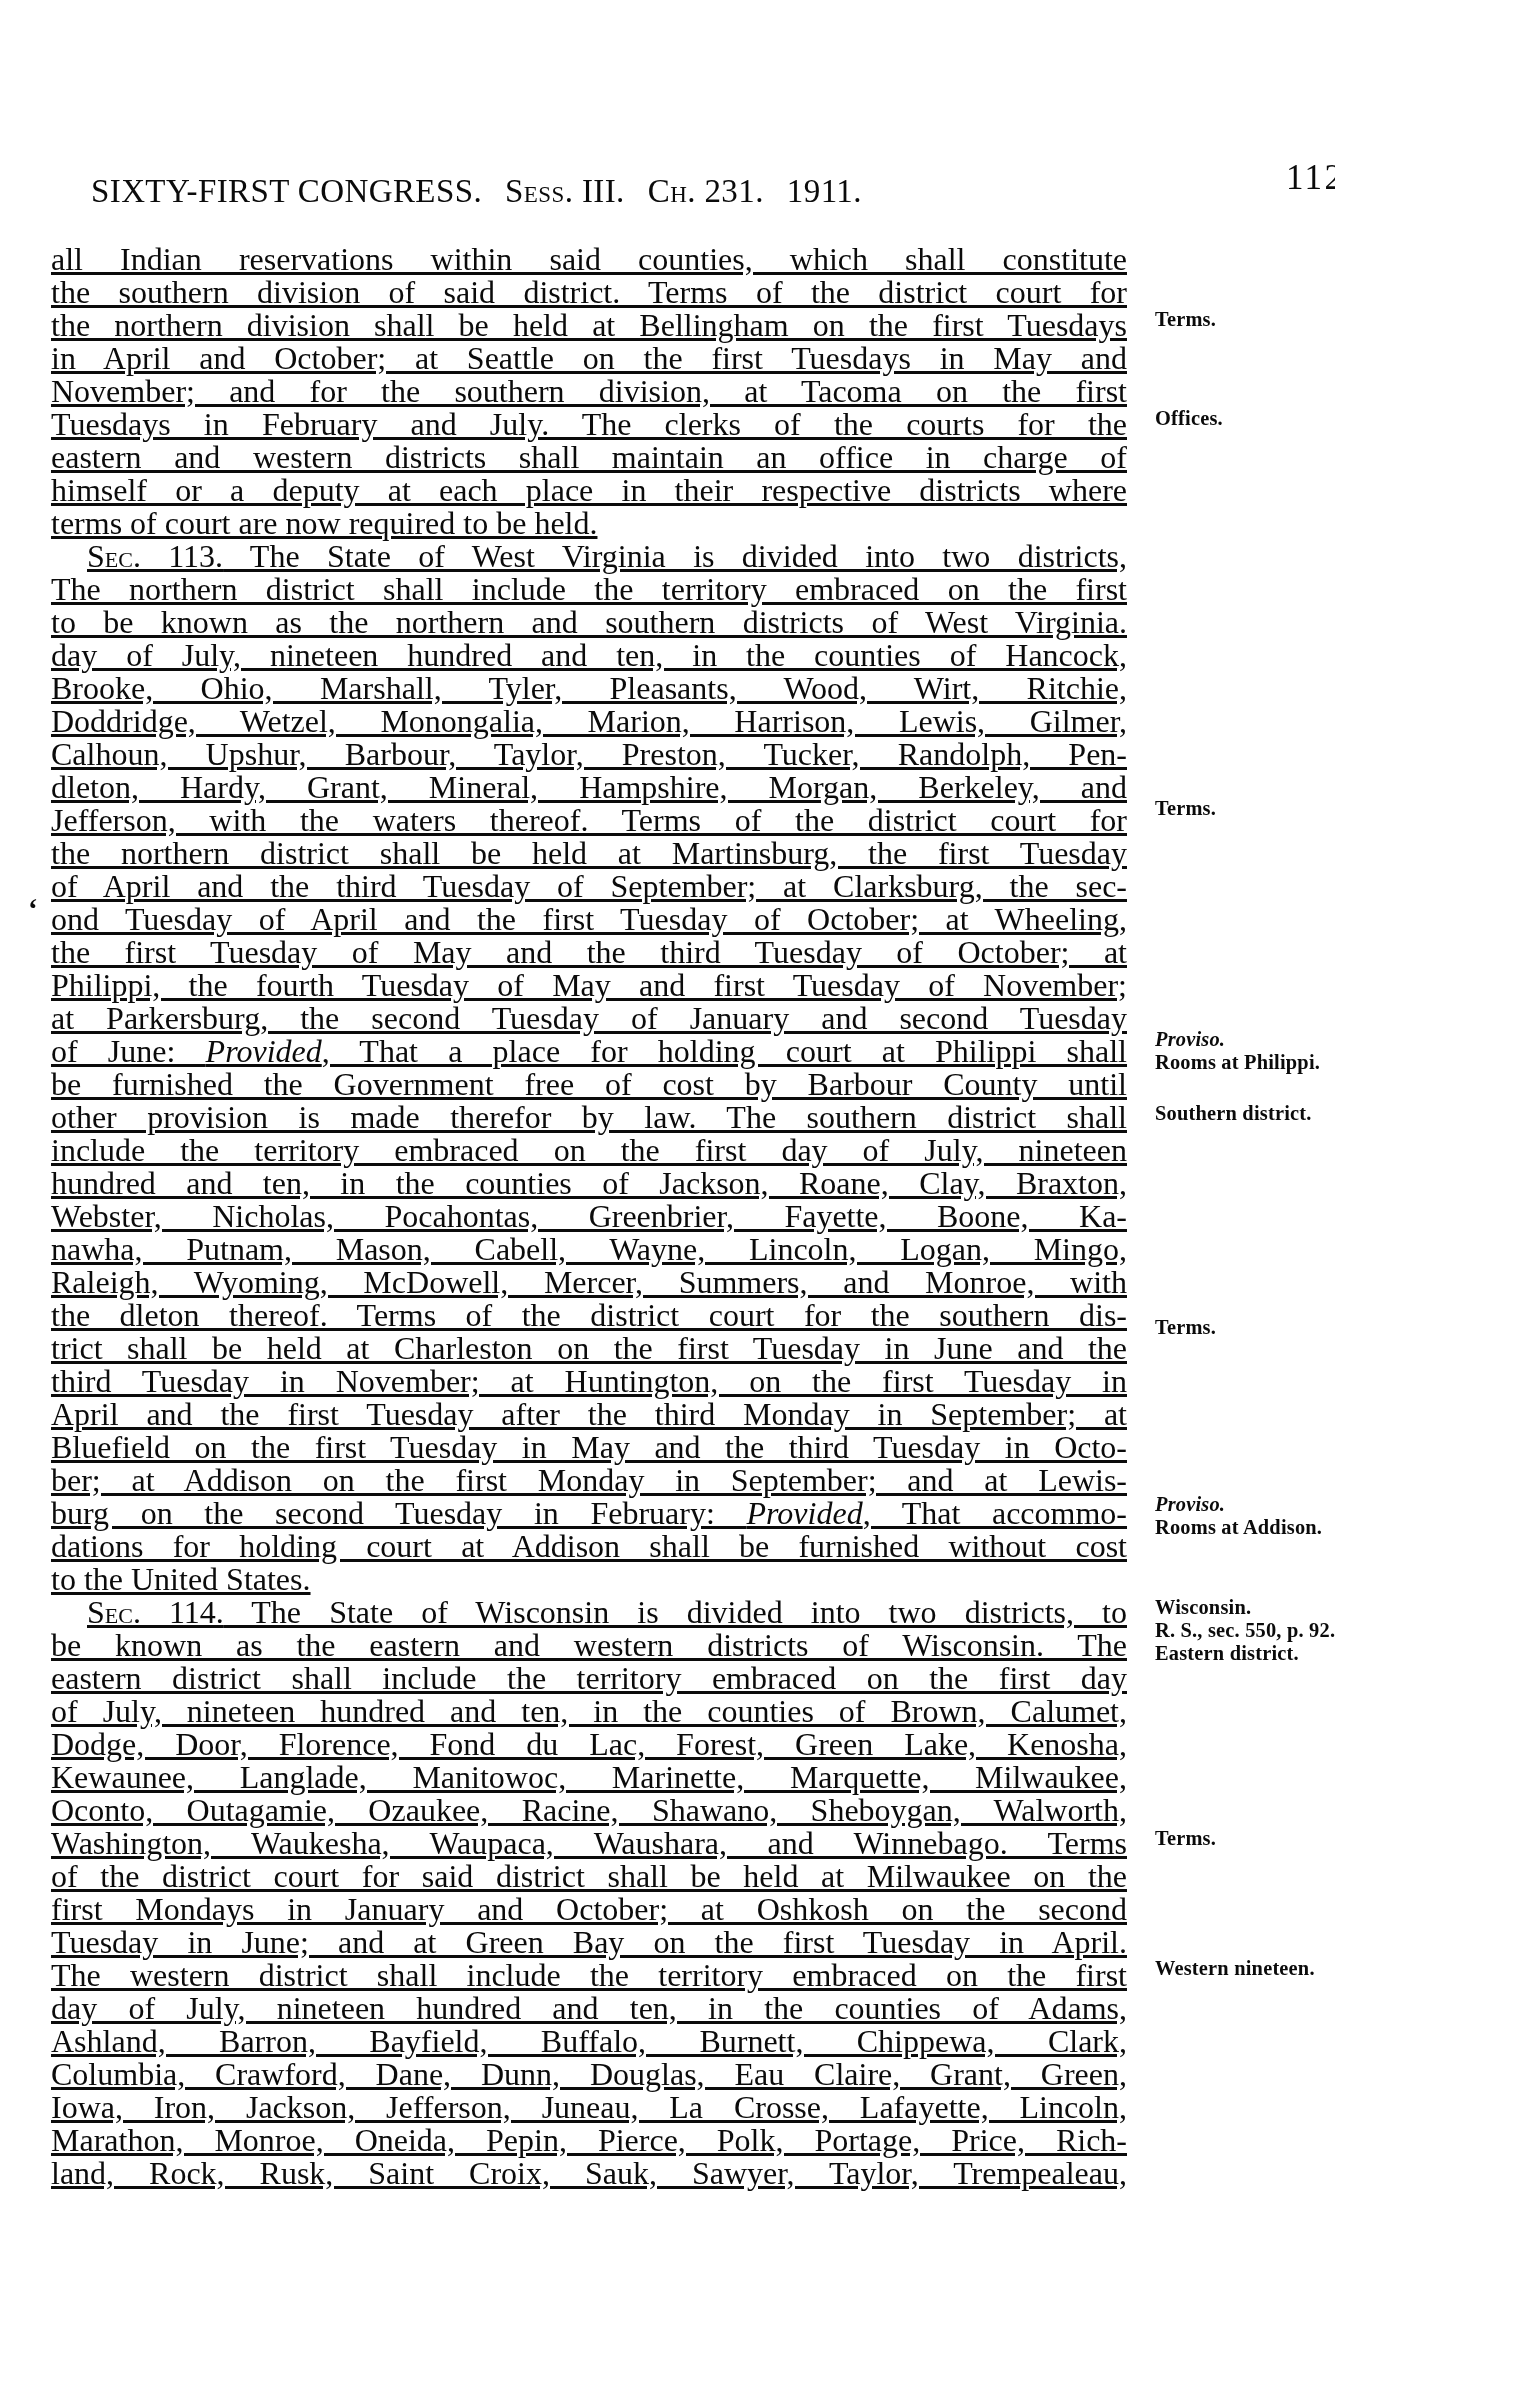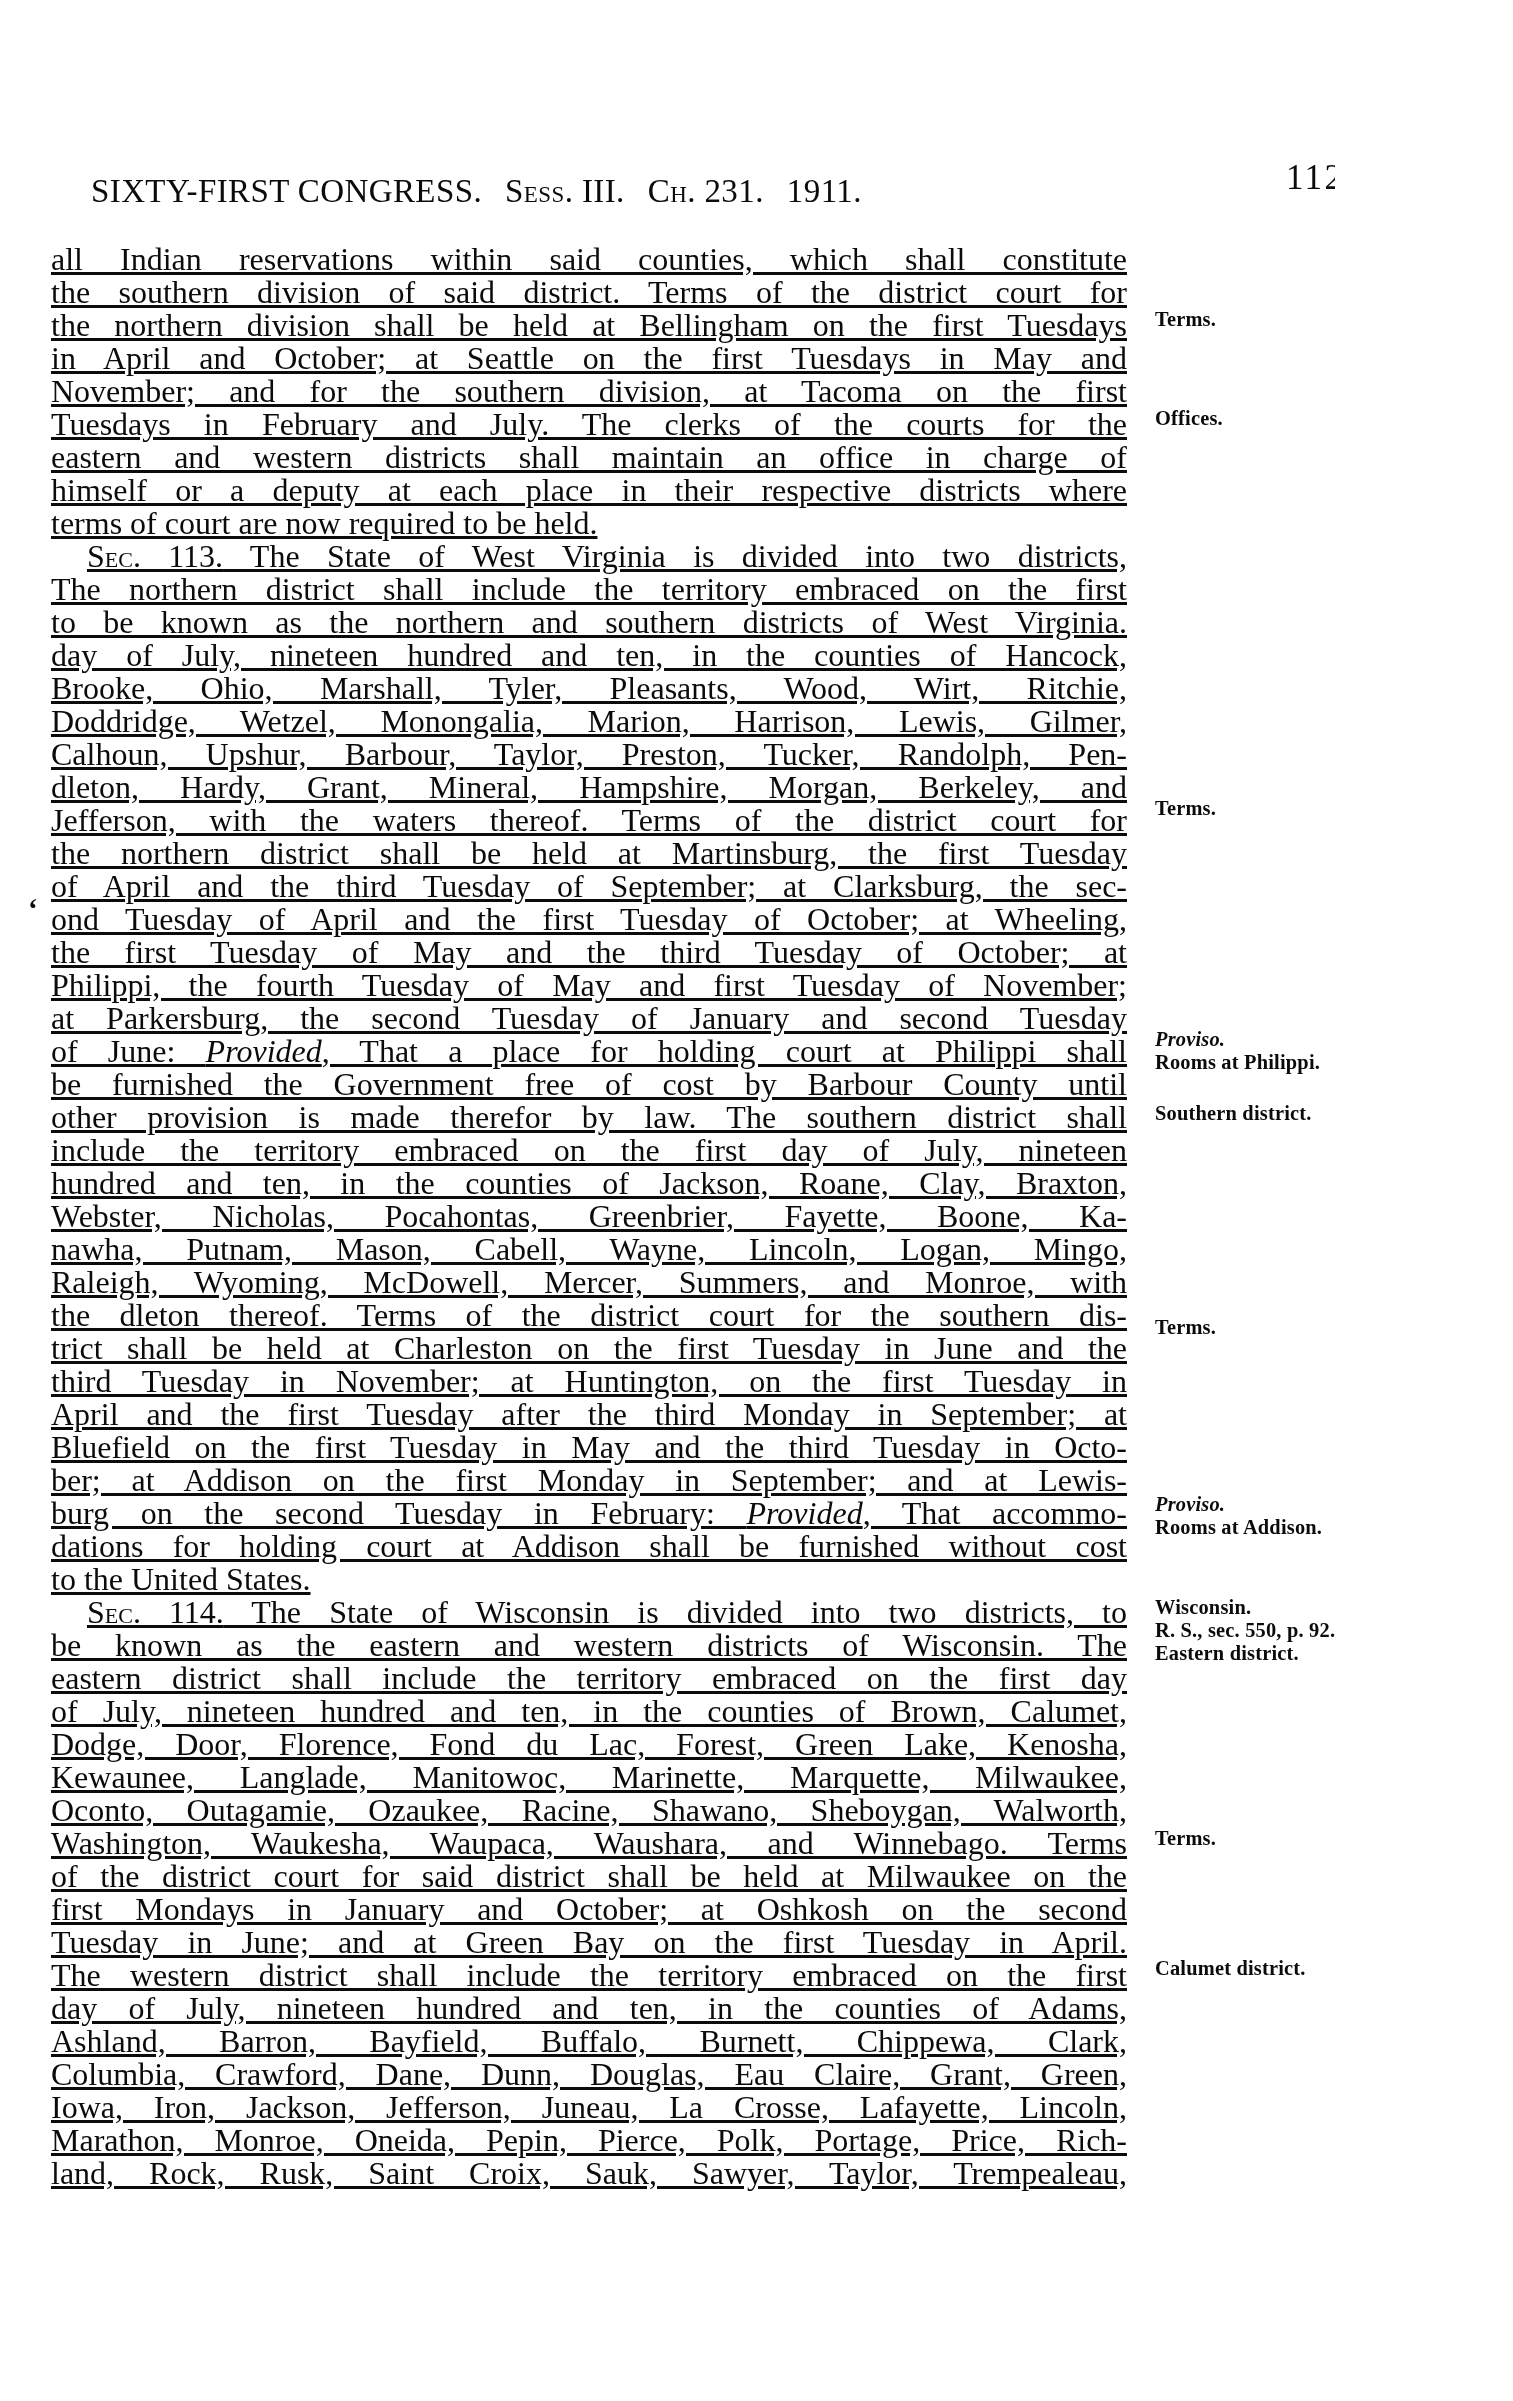--- a/index.html
+++ b/index.html
@@ -157,20 +157,20 @@
       </div>
       <div class="note" style="top: 1596px;">
         <div class="note-line">Wisconsin.</div>
         <div class="note-line">R. S., sec. 550, p. 92.</div>
         <div class="note-line">Eastern district.</div>
       </div>
       <div class="note" style="top: 1827px;">
         <div class="note-line">Terms.</div>
       </div>
       <div class="note" style="top: 1957px;">
-        <div class="note-line">Calumet district.</div>
+        <div class="note-line">Western nineteen.</div>
       </div>
     </aside>
 
   <span class="stray-mark">‘</span>
 
 </div>
 
 
 </body></html>

